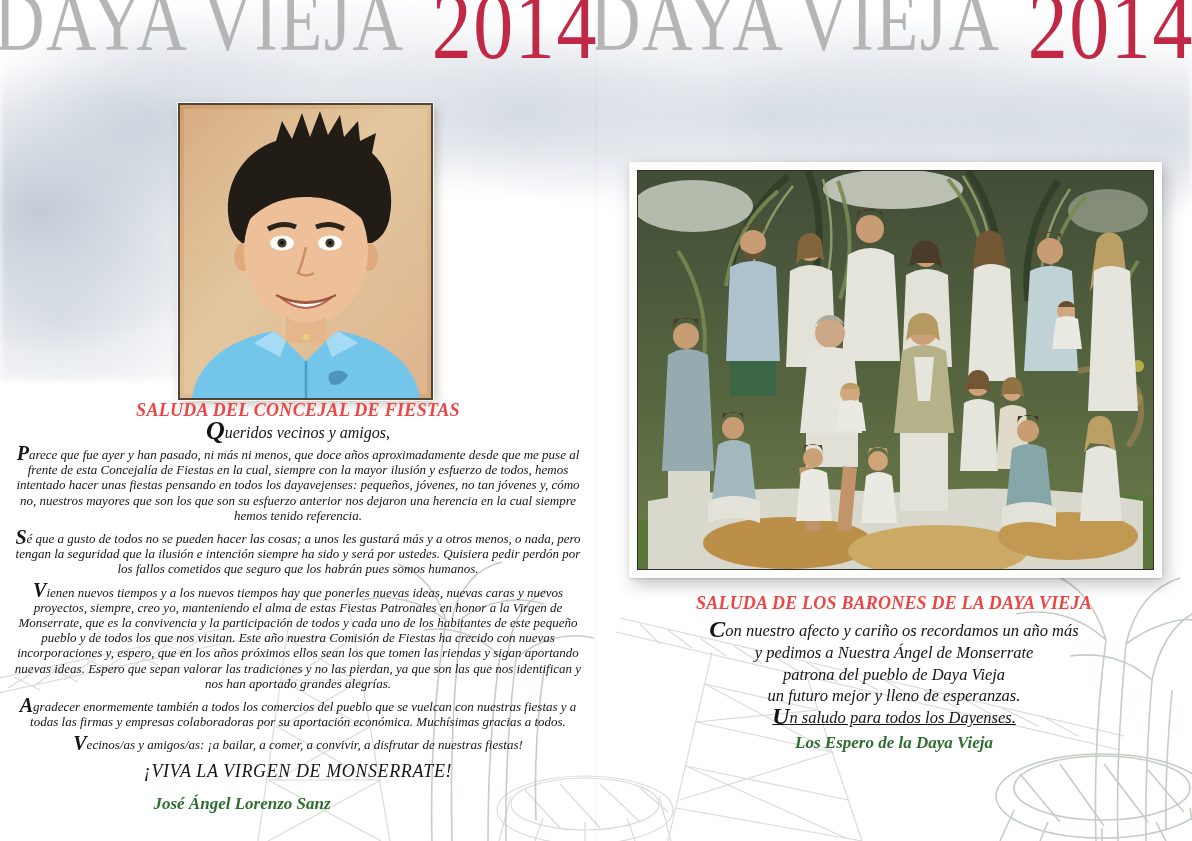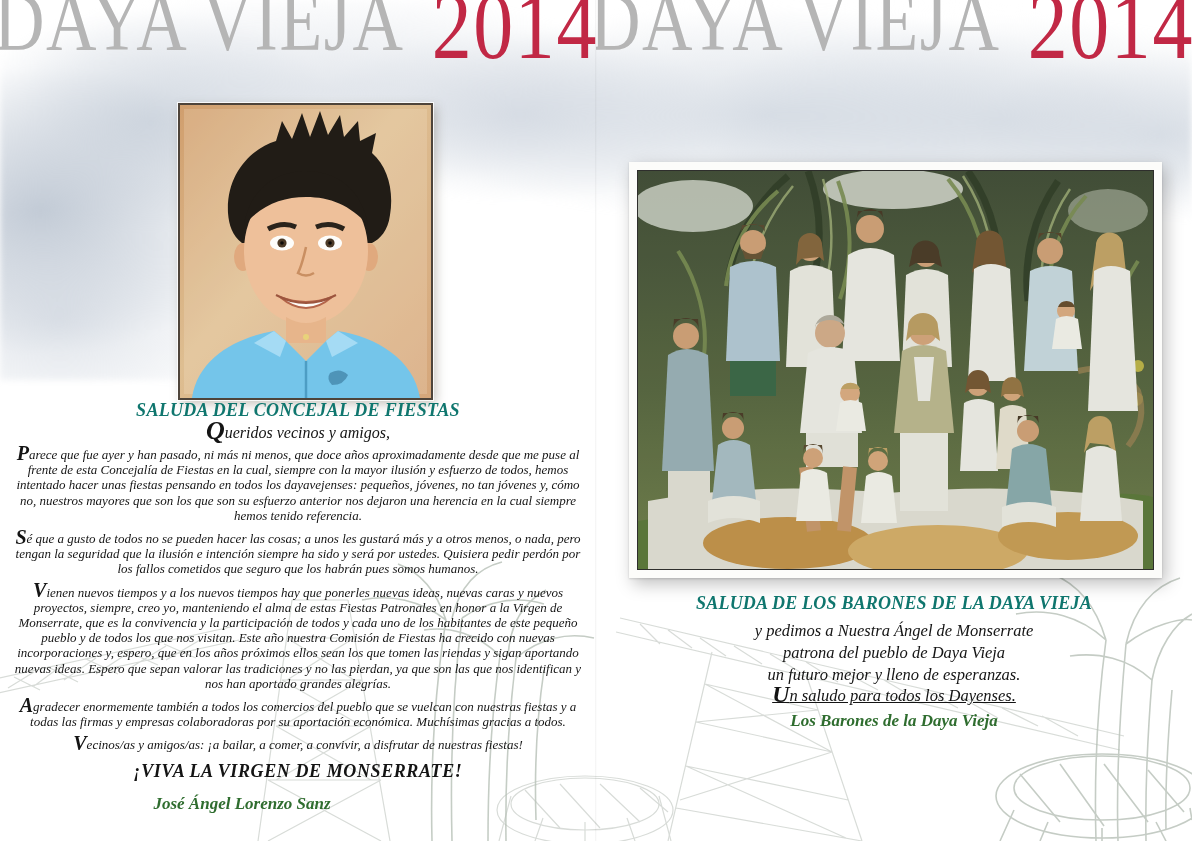--- a/index.html
+++ b/index.html
@@ -43,27 +43,27 @@
   }
   .portrait svg{display:block;width:251px;height:293px;}
   .family{
     position:absolute;left:33px;top:162px;margin:0;padding:8px;background:#fcfcfa;
     box-shadow:0 1px 2px rgba(0,0,0,.15), 4px 6px 16px rgba(0,0,0,.25);
   }
   .family svg{display:block;width:515px;height:398px;border:1px solid #2e2e2c;}
   
   .lp-body{position:absolute;top:400px;left:12px;width:572px;text-align:center;}
   .sec-title{margin:0 0 3px;font-size:18px;font-style:italic;font-weight:700;
-    color:#0f766e;letter-spacing:.3px;}
+    color:#ef4444;letter-spacing:.3px;}
   .salutation{margin:0 0 5px;font-size:16px;font-style:italic;}
   .salutation .dc{font-size:26px;}
   .para{margin:0 0 8px;font-size:13px;font-style:italic;line-height:1.17;font-family:Liberation Serif, serif;}
   .dc{font-weight:700;font-size:1.55em;line-height:0;position:relative;top:.03em;}
   .closing-line{margin:2px 0 7px;font-size:13px;font-style:italic;}
-  .viva{margin:8px 0 7px;font-size:18px;font-style:italic;letter-spacing:.6px;font-weight:bold;}
+  .viva{margin:8px 0 7px;font-size:18px;font-style:italic;letter-spacing:.6px;}
   .signature{color:#2f6d2f;font-weight:700;font-style:italic;font-size:17px;margin:0;}
   .lp-body .signature{text-align:center;padding-right:112px;margin-top:12px;}
   
   .rp-body{position:absolute;top:593px;left:0;width:596px;text-align:center;}
   .rp-body .sec-title{margin-bottom:6px;letter-spacing:.2px;}
   .greet{margin:0;font-size:16.5px;font-style:italic;line-height:1.32;}
   .greet .dc{font-size:1.45em;}
   .saludo{text-decoration:underline;}
   .rp-body .signature{margin-top:4px;font-size:17px;}
 </style>
@@ -302,23 +302,24 @@
           <path d="M442,350 L448,280 Q462,270 478,280 L484,350 Z" fill="#f6f5ef"></path>
         </g>
 
         <rect width="515" height="398" fill="rgba(40,45,30,.08)"></rect>
       </svg>
     </figure>
 
     <div class="rp-body">
       <h2 class="sec-title">SALUDA DE LOS BARONES DE LA DAYA VIEJA</h2>
 
+      <p class="greet"><span class="dc">C</span><span>on nuestro afecto y cariño os recordamos un año más</span></p>
 
       <p class="greet">y pedimos a Nuestra Ángel de Monserrate</p>
       <p class="greet">patrona del pueblo de Daya Vieja</p>
       <p class="greet">un futuro mejor y lleno de esperanzas.</p>
 
       <p class="greet saludo"><span class="dc">U</span><span>n saludo para todos los Dayenses.</span></p>
 
-      <p class="signature">Los Barones de la Daya Vieja</p>
+      <p class="signature">Los Espero de la Daya Vieja</p>
     </div>
   </section>
 </div>
 
 </body></html>

